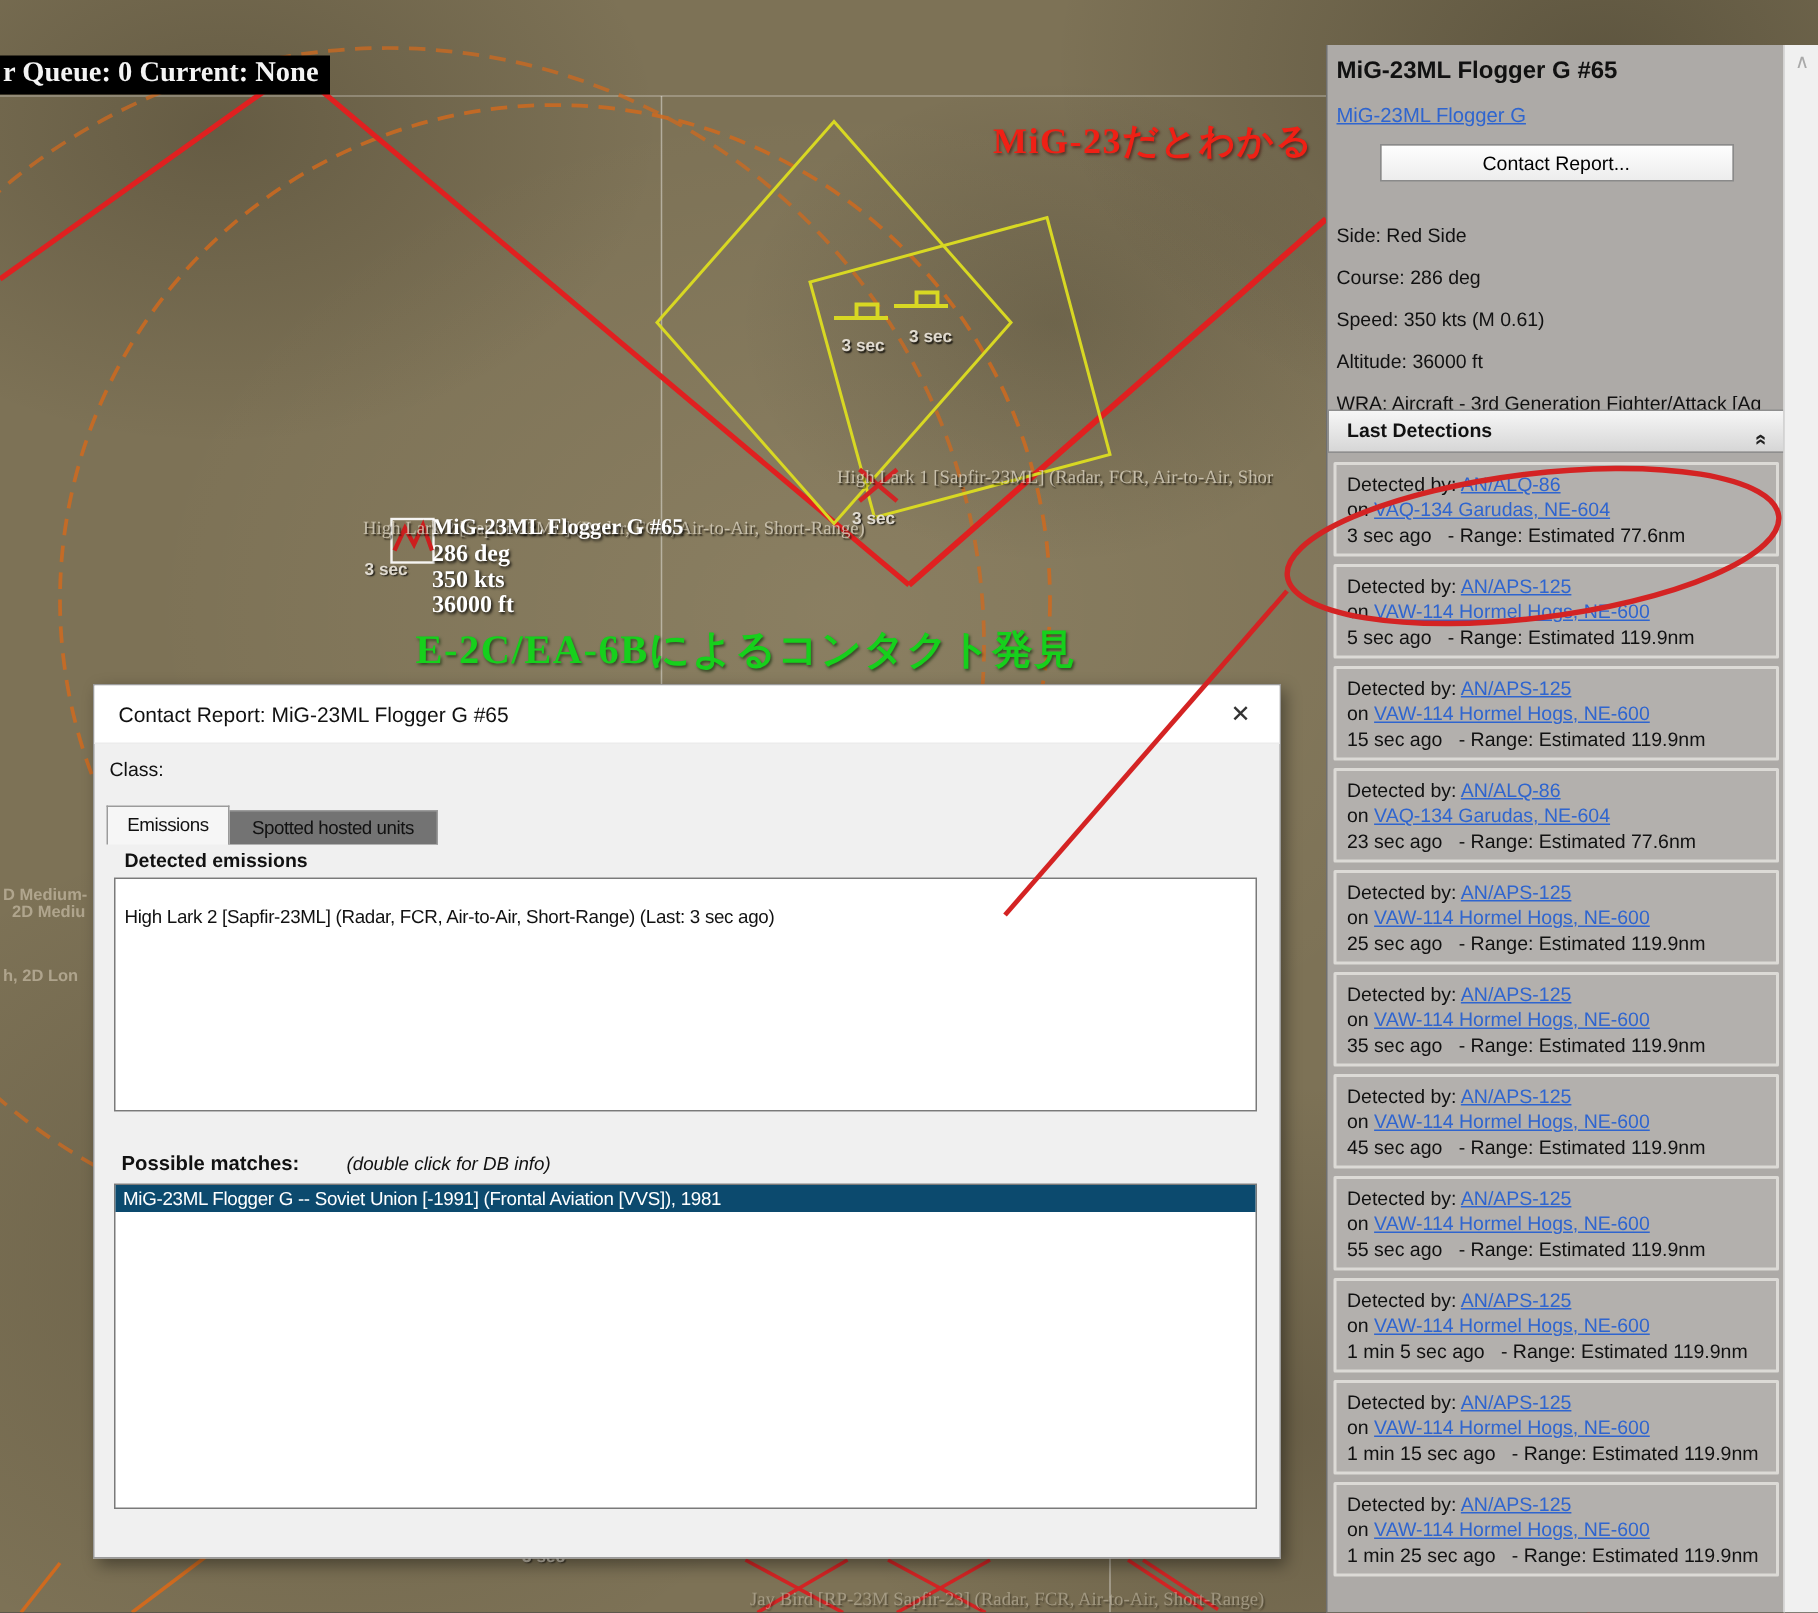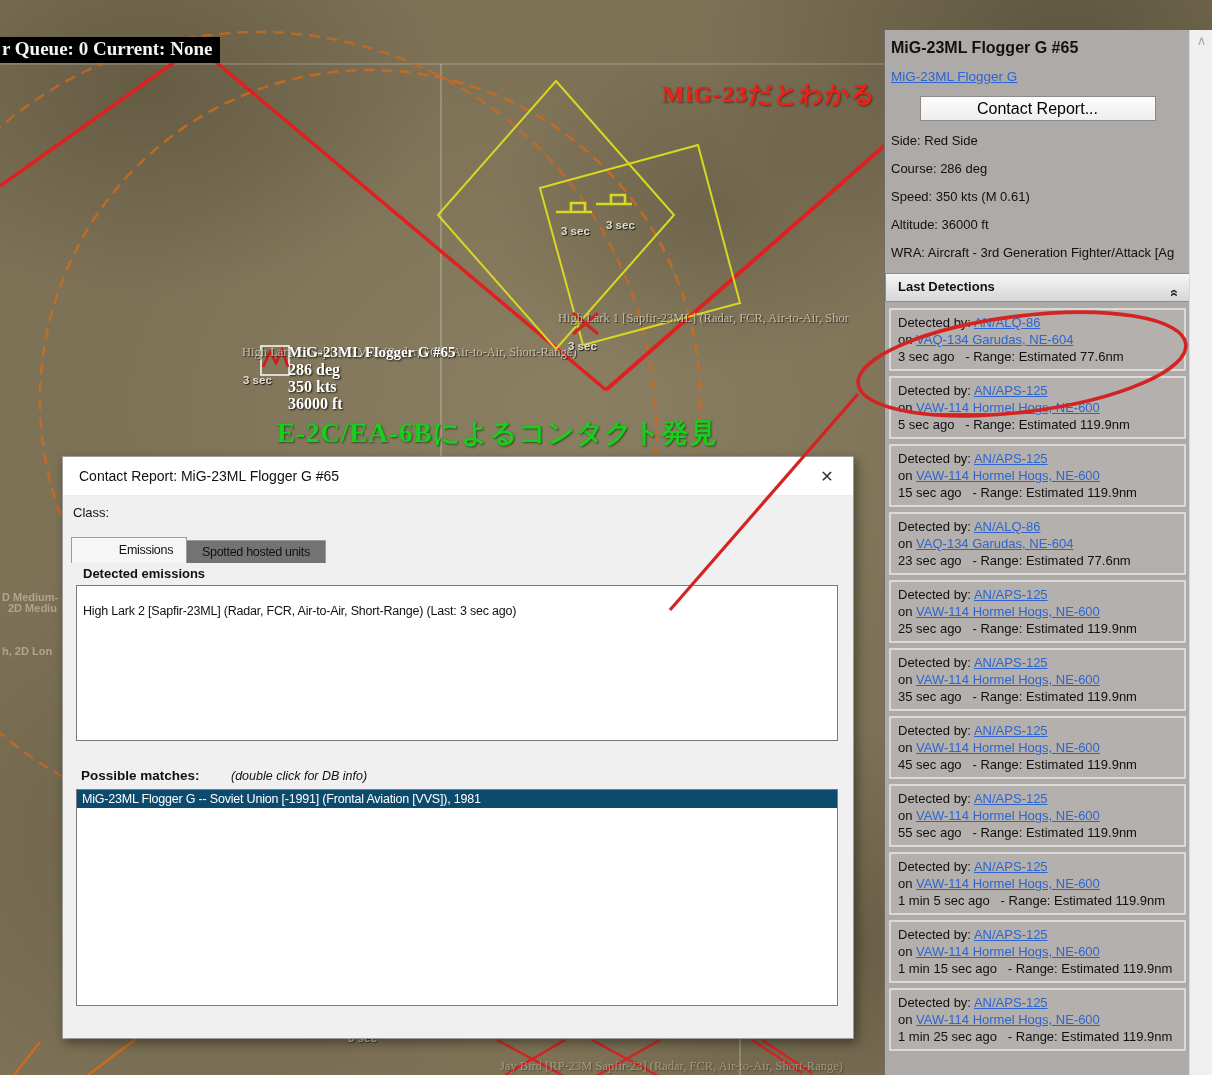--- a/index.html
+++ b/index.html
@@ -44,21 +44,21 @@
   #dialog{position:absolute;left:62px;top:456px;width:790px;height:581px;z-index:10;
      background:#f0f0f0;border:1px solid #9b9b9b;box-shadow:3px 4px 10px rgba(0,0,0,.4);
      font-size:13px;color:#111;}
   #dialog-titlebar{position:absolute;left:0;top:0;right:0;height:38px;background:#fff;
      border-bottom:1px solid #ececec;}
   #dialog-title{position:absolute;left:16px;top:11px;font-size:14px;}
   #dialog-close{position:absolute;right:14px;top:8px;width:24px;height:24px;text-align:center;
      font-size:16px;line-height:24px;color:#333;cursor:pointer;}
   #class-label{position:absolute;left:10px;top:48px;}
   .tab{position:absolute;border:1px solid #9b9b9b;border-bottom:none;text-align:center;
-     font-size:12.5px;letter-spacing:-0.3px;padding-left:34px;}
+     font-size:12.5px;letter-spacing:-0.3px;}
   #tab-emissions{left:8px;top:80px;width:80px;height:25px;line-height:25px;background:#f6f6f6;z-index:2;}
   #tab-spotted{left:89px;top:83px;width:138px;height:22px;line-height:22px;background:#737373;z-index:1;}
   .group-label{position:absolute;font-weight:bold;font-size:13px;}
   #emissions-label{left:20px;top:109px;}
   #emissions-box{position:absolute;left:13px;top:128px;width:760px;height:154px;background:#fff;
      border:1px solid #7a7a7a;}
   .listbox-row{padding:18px 6px;font-size:12.5px;letter-spacing:-0.2px;white-space:nowrap;overflow:hidden;}
   #dialog-annot{position:absolute;left:26px;top:168px;color:#e42121;font-size:24px;font-weight:bold;
      white-space:nowrap;z-index:3;}
   #matches-label{left:18px;top:311px;font-size:13.5px;}
@@ -72,22 +72,22 @@
   #sidebar{position:absolute;left:884px;top:30px;width:305px;height:1045px;z-index:10;
      background:#adaaa7;border-left:1px solid #6f6f6f;font-size:13px;color:#111;overflow:hidden;}
   .panel-header{position:relative;height:27px;background:linear-gradient(#f6f6f6,#d6d6d6);
      border:1px solid #8e8e8e;line-height:26px;font-weight:bold;padding-left:12px;}
   .collapse-icon{position:absolute;right:10px;top:6px;display:inline-block;
      transform:rotate(90deg);font-weight:bold;font-size:14px;color:#222;cursor:pointer;}
   #contact-content{padding:7px 6px 0 6px;height:236px;}
   #cs-name{font-size:16px;font-weight:bold;margin:2px 0 12px 0;white-space:nowrap;overflow:hidden;}
   a.link{color:#2f65cf;text-decoration:underline;cursor:pointer;}
   #cs-link{font-size:13.5px;display:inline-block;margin-bottom:10px;}
-  #cs-button{display:block;width:236px;height:25px;margin:2px auto 12px auto;
-     background:linear-gradient(#fefefe,#ededed);border:1px solid #8a8a8a;font-size:16px;
+  #cs-button{display:block;width:236px;height:25px;margin:2px auto 28px auto;
+     background:linear-gradient(#fefefe,#ededed);border:1px solid #8a8a8a;font-size:13px;
      font-family:"Liberation Sans",sans-serif;cursor:pointer;}
   .cs-row{margin-bottom:13px;white-space:nowrap;overflow:hidden;}
   #detections-list{padding:6px 4px 0 4px;}
   .det-card{background:#b3b0ad;border:2px solid #dcdad6;border-radius:1px;
      padding:4px 7px;margin-bottom:5px;height:51px;overflow:hidden;}
   .det-line{line-height:17px;white-space:nowrap;overflow:hidden;font-size:13px;}
   .det-line3{white-space:pre;}
 
   
   #scrollbar{position:absolute;left:1189px;top:30px;width:23px;height:1045px;z-index:10;

